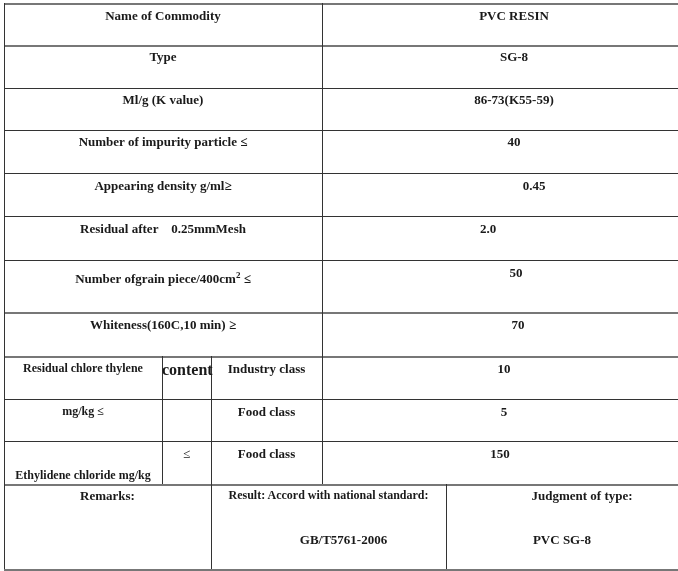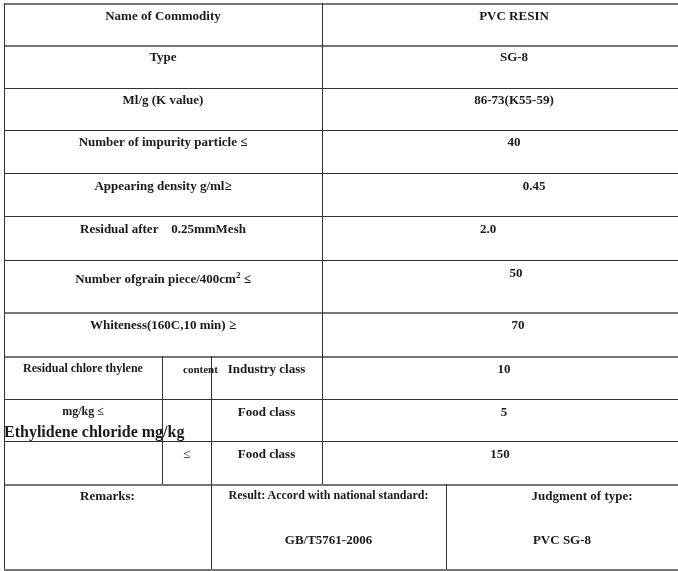--- a/index.html
+++ b/index.html
@@ -3,21 +3,21 @@
   <meta charset="utf-8">
   <style>
     html, body { margin:0; padding:0; background:#ffffff; }
     body { width:678px; height:571px; position:relative; overflow:hidden;
            font-family:"Liberation Serif", serif; font-weight:bold; color:#1a1a1a; }
     .grid { position:absolute; left:0; top:0; width:678px; height:571px; }
     .hl { position:absolute; height:0; border-top:1.5px solid #333; }
     .hl.g { border-top:2px solid #777; }
     .vl { position:absolute; width:0; border-left:1.5px solid #333; }
     .cell { position:absolute; text-align:center; font-size:13px; line-height:15px; white-space:nowrap; }
-    .cell.small { font-size:11px;margin-left:14px; }
+    .cell.small { font-size:16px; }
     sup { font-size:9px; line-height:0; }
   </style>
 </head>
 <body>
 
 <div class="grid">
 
   <div class="hl g" style="left:4px;width:674px;top:3px;"></div>
   <div class="hl g" style="left:4px;width:674px;top:45px;"></div>
   <div class="hl" style="left:4px;width:674px;top:88px;"></div>
@@ -59,23 +59,23 @@
   <div class="cell" style="left:4px;width:158px;top:361px;font-size:12px;">Residual chlore thylene</div>
   <div class="cell small" style="left:162px;width:49px;top:362px;">content</div>
   <div class="cell" style="left:211px;width:111px;top:361px;">Industry class</div>
   <div class="cell" style="left:322px;width:356px;top:361px;padding-left:8px;box-sizing:border-box;text-align:center;">10</div>
 
   <div class="cell" style="left:4px;width:158px;top:404px;font-size:12px;">mg/kg ≤</div>
   <div class="cell small" style="left:162px;width:49px;top:404px;"></div>
   <div class="cell" style="left:211px;width:111px;top:404px;">Food class</div>
   <div class="cell" style="left:322px;width:356px;top:404px;padding-left:8px;box-sizing:border-box;">5</div>
 
-  <div class="cell" style="left:4px;width:158px;top:424px;font-size:16px;">Ethylidene chloride mg/kg</div>
+  <div class="cell" style="left:4px;width:158px;top:468px;font-size:12px;">Ethylidene chloride mg/kg</div>
   <div class="cell" style="left:162px;width:49px;top:446px;font-weight:normal;">≤</div>
   <div class="cell" style="left:211px;width:111px;top:446px;">Food class</div>
   <div class="cell" style="left:322px;width:356px;top:446px;box-sizing:border-box;">150</div>
 
   <div class="cell" style="left:211px;width:235px;top:488px;font-size:12px;">Result: Accord with national standard:</div>
   <div class="cell" style="left:4px;width:207px;top:488px;">Remarks:</div>
-  <div class="cell" style="left:211px;width:235px;top:532px;">GB/T5761-2006</div>
+  <div class="cell" style="left:226px;width:235px;top:532px;">GB/T5761-2006</div>
   <div class="cell" style="left:446px;width:272px;top:488px;">Judgment of type:</div>
   <div class="cell" style="left:446px;width:232px;top:532px;">PVC SG-8</div>
 </div>
 
 </body></html>

